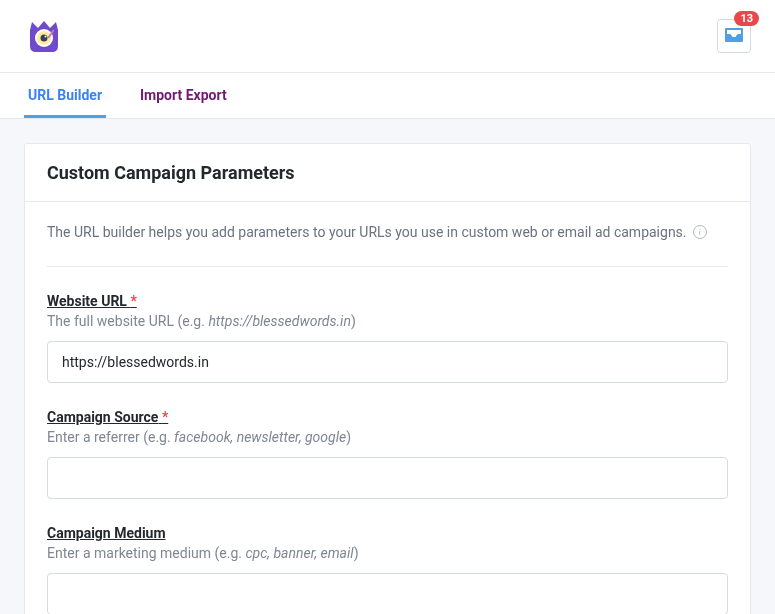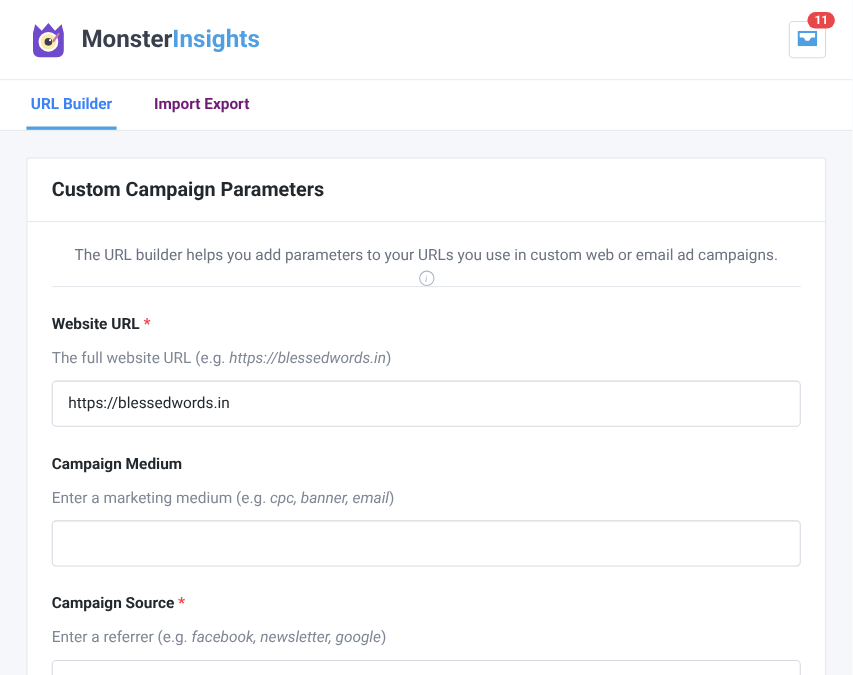--- a/index.html
+++ b/index.html
@@ -83,44 +83,45 @@
     }
     .panel-body {
       padding: 22px;
     }
     .intro {
       font-size: 14px;
       color: #6b7280;
       display: flex;
       align-items: center;
       gap: 6px;
+      padding-bottom: 26px;
       border-bottom: 1px solid #e5e9ee;
-      flex-direction: column;
     }
     .info-icon {
       display: inline-flex;
       width: 14px; height: 14px;
       border: 1px solid #b0b7c3;
       border-radius: 50%;
       align-items: center; justify-content: center;
       font-size: 9px; color: #b0b7c3;
       font-style: italic;
       font-family: Georgia, serif;
     }
     .field { margin-top: 26px; }
     .field-label {
       font-size: 14px;
       font-weight: 700;
       color: #23282d;
+      text-decoration: underline;
     }
     .req { color: #e9484b; }
     .field-help {
       font-size: 14px;
       color: #7f8694;
-      margin-top: 15px;
+      margin-top: 4px;
     }
     .field-help em { font-style: italic; }
     .field-input {
       width: 100%;
       margin-top: 12px;
       padding: 12px 14px;
       font-size: 14px;
       border: 1px solid #d6dbe2;
       border-radius: 4px;
       color: #23282d;
@@ -135,32 +136,31 @@
     <span class="logo-icon">
       <svg viewBox="0 0 40 40">
         <path d="M6 14 L8 6 L14 12 L20 5 L26 12 L32 6 L34 14 L34 30 Q34 36 28 36 L12 36 Q6 36 6 30 Z" fill="#6f4bcb"></path>
         <circle cx="20" cy="22" r="9" fill="#fff"></circle>
         <circle cx="20" cy="22" r="7" fill="#ffe9a8"></circle>
         <circle cx="20" cy="22" r="3.5" fill="#393f4c"></circle>
         <circle cx="21.5" cy="20.5" r="1" fill="#fff"></circle>
         <rect x="26" y="13" width="2" height="10" rx="1" fill="#c97b9e" transform="rotate(35 27 18)"></rect>
       </svg>
     </span>
-    <span class="logo-text"><span>Monster</span><span class="blue">Insights</span></span>
   </div>
   <div class="inbox-wrap">
     <div class="inbox-btn">
       <span>
         <svg width="18" height="14" viewBox="0 0 18 14">
           <path d="M1 1 H17 V13 H1 Z M1 7 H5 L7 10 H11 L13 7 H17" fill="none" stroke="#509fe2" stroke-width="2" stroke-linejoin="round"></path>
           <path d="M1 7 H5 L7 10 H11 L13 7 H17 V13 H1 Z" fill="#509fe2"></path>
         </svg>
       </span>
     </div>
-    <span class="badge">11</span>
+    <span class="badge">13</span>
   </div>
 </div>
 
 <div class="tabs">
   <div class="tab active">URL Builder</div>
   <div class="tab">Import Export</div>
 </div>
 
 <div class="content">
   <div class="panel">
@@ -171,26 +171,26 @@
         <span class="info-icon">i</span>
       </div>
 
       <div class="field">
         <div class="field-label"><span>Website URL</span> <span class="req">*</span></div>
         <div class="field-help"><span>The full website URL (e.g. </span><em>https://blessedwords.in</em><span>)</span></div>
         <input class="field-input" type="text" value="https://blessedwords.in" style="">
       </div>
 
       <div class="field">
-        <div class="field-label"><span>Campaign Medium</span></div>
-        <div class="field-help"><span>Enter a marketing medium (e.g. </span><em>cpc, banner, email</em><span>)</span></div>
+        <div class="field-label"><span>Campaign Source</span> <span class="req">*</span></div>
+        <div class="field-help"><span>Enter a referrer (e.g. </span><em>facebook, newsletter, google</em><span>)</span></div>
         <input class="field-input" type="text" value="" style="">
       </div>
 
       <div class="field">
-        <div class="field-label"><span>Campaign Source</span> <span class="req">*</span></div>
-        <div class="field-help"><span>Enter a referrer (e.g. </span><em>facebook, newsletter, google</em><span>)</span></div>
+        <div class="field-label"><span>Campaign Medium</span></div>
+        <div class="field-help"><span>Enter a marketing medium (e.g. </span><em>cpc, banner, email</em><span>)</span></div>
         <input class="field-input" type="text" value="" style="">
       </div>
 
     </div>
   </div>
 </div>
 
 </body></html>

